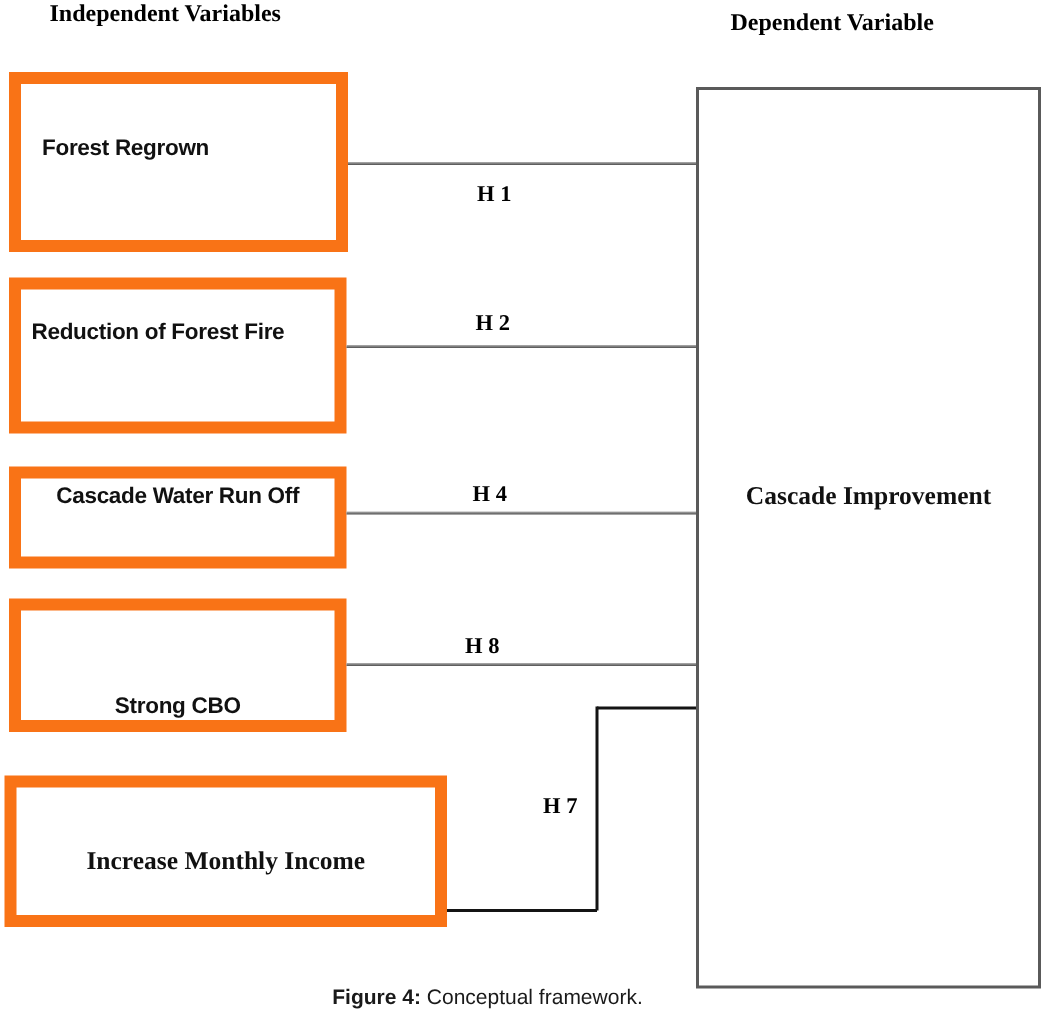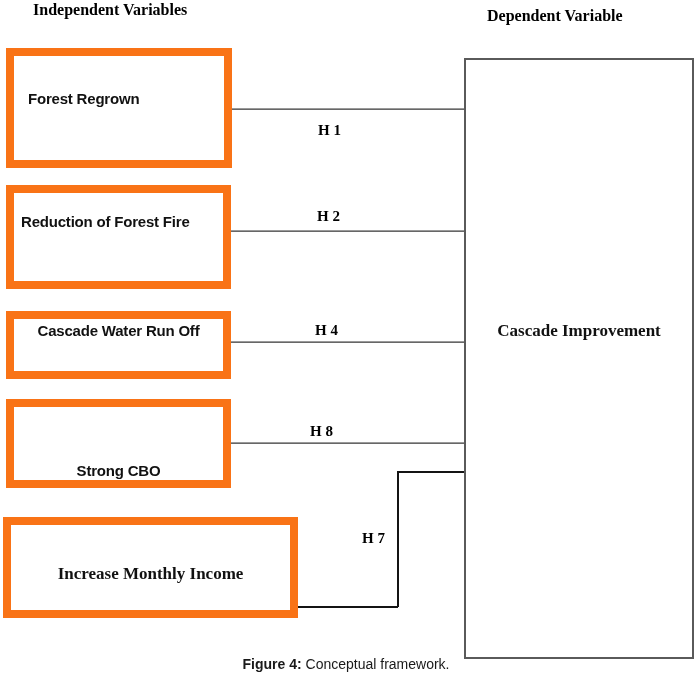--- a/index.html
+++ b/index.html
@@ -112,21 +112,20 @@
     position: absolute;
     left: 0;
     top: 656px;
     width: 650px;
     text-align: center;
     font-family: "Liberation Sans", "DejaVu Sans", sans-serif;
     font-size: 14px;
     line-height: 17px;
     color: #1a1a1a;
     white-space: nowrap;
-    padding-left: 21px;
   }
   .cap-bold { font-weight: bold; }
 </style>
 </head>
 <body>
 
 <div class="canvas">
 
   <div class="col-header" id="hdr-left">Independent Variables</div>
 

